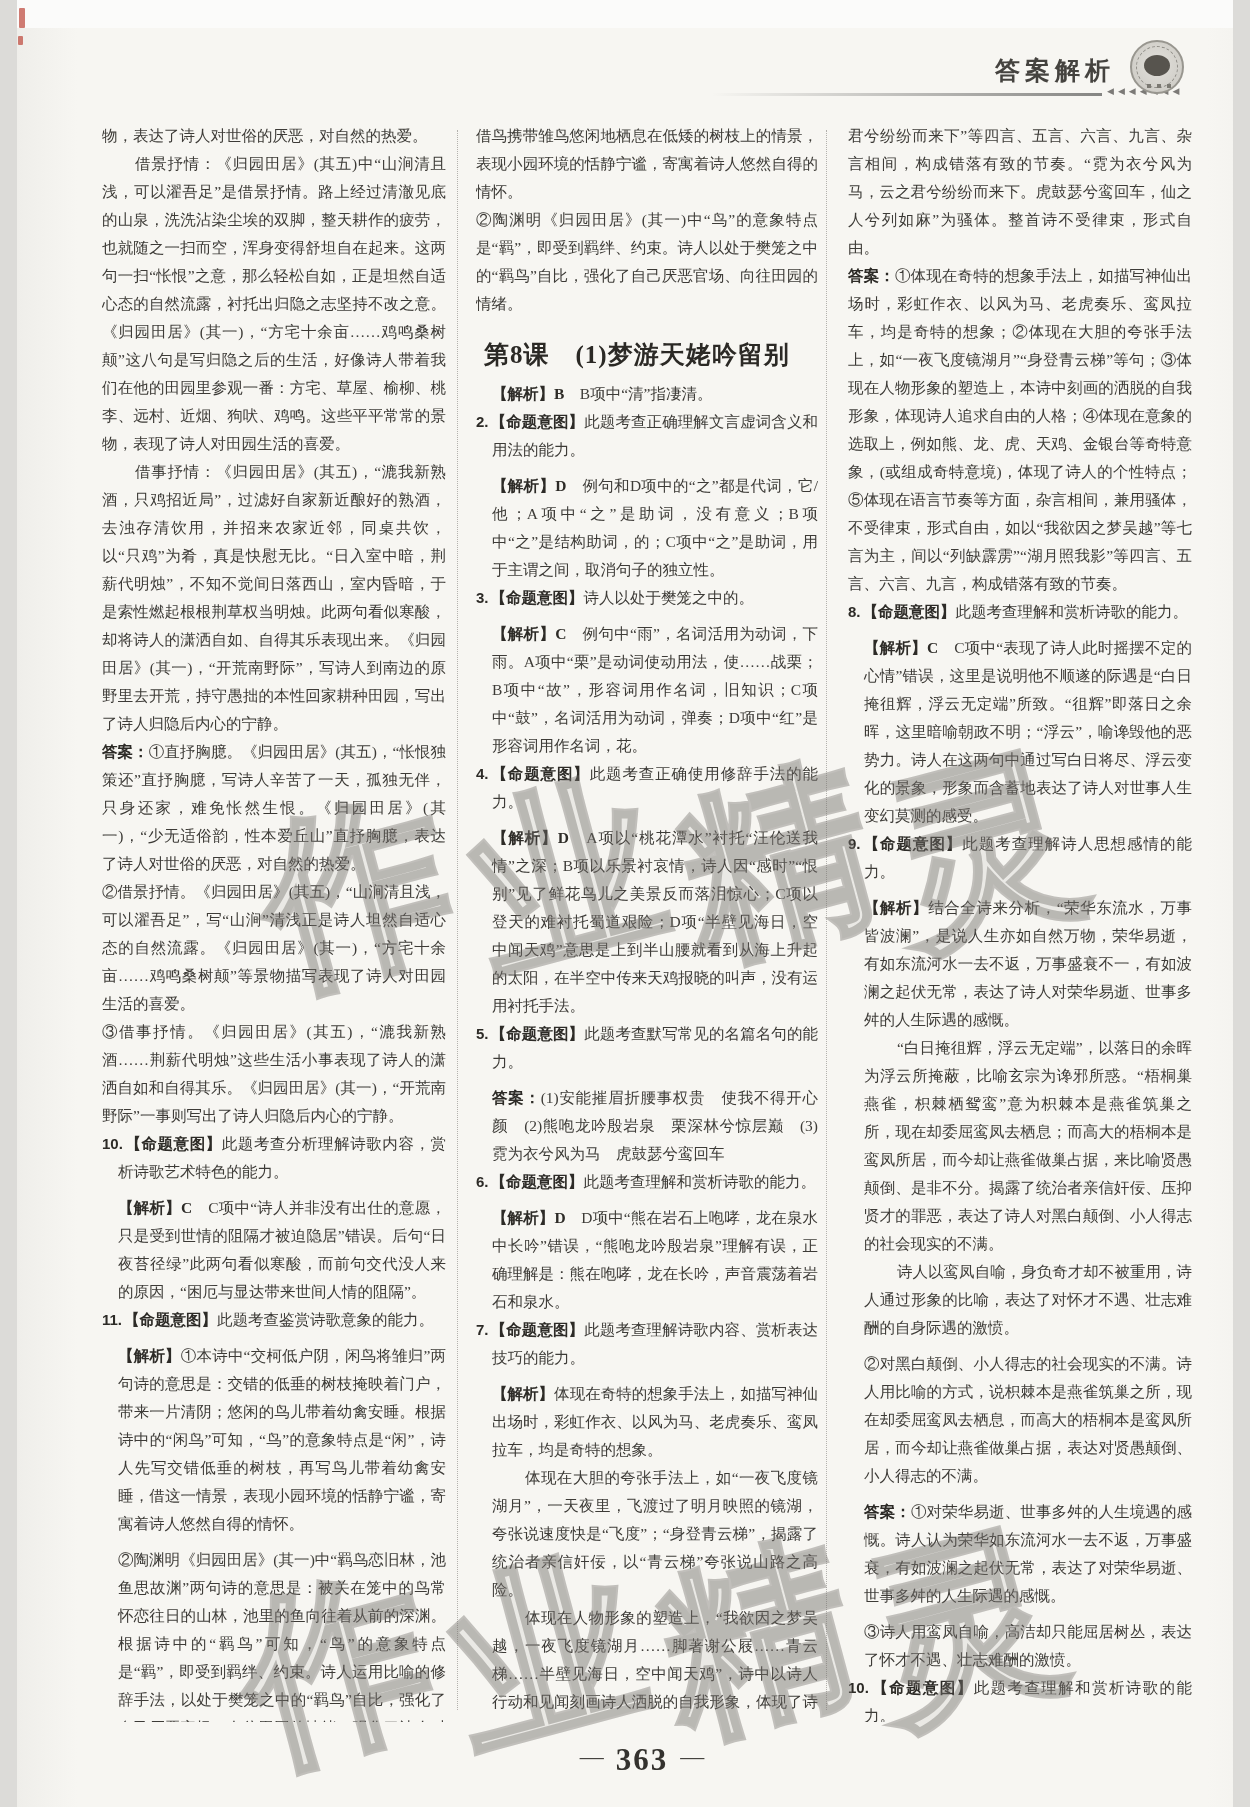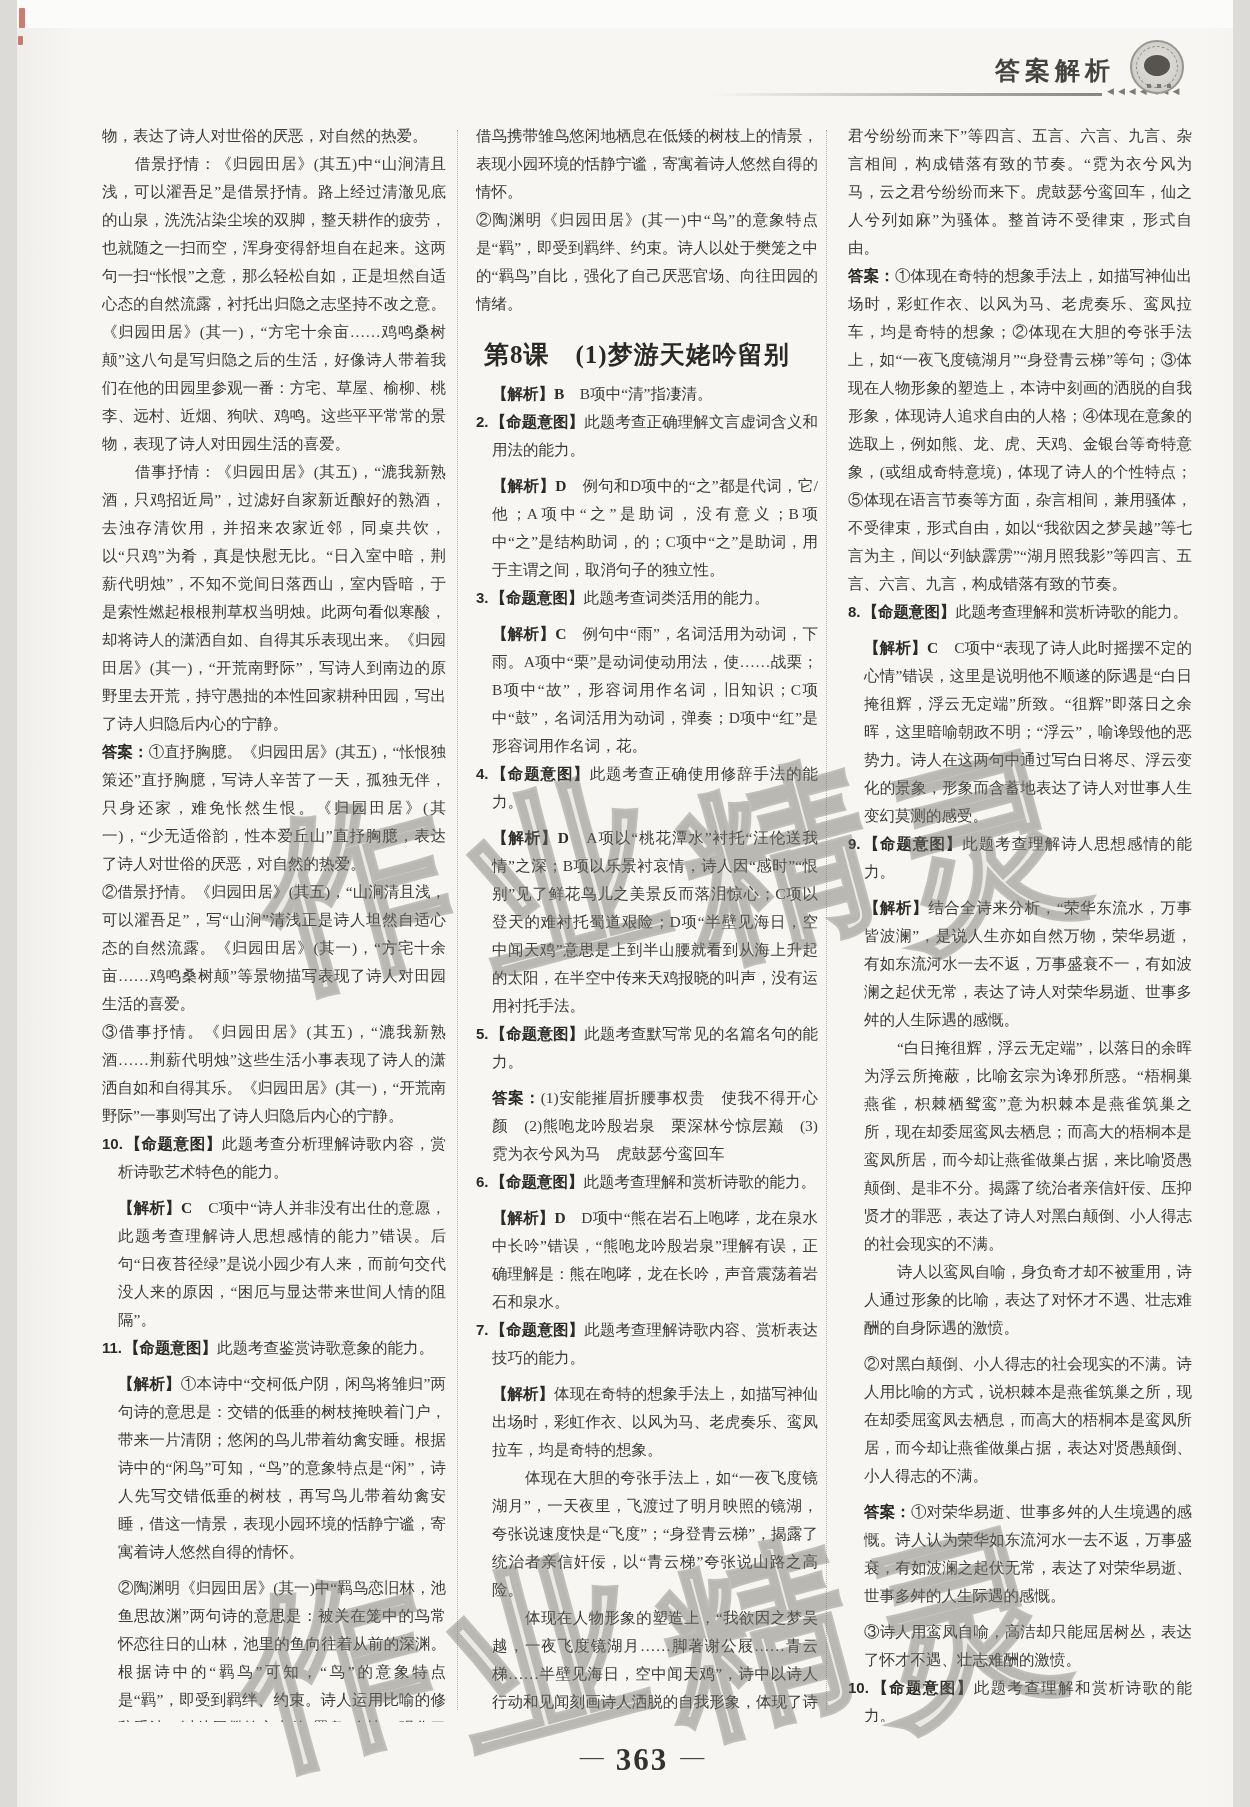--- a/index.html
+++ b/index.html
@@ -98,34 +98,34 @@
   </div>
 
   <div class="col" style="left:85px;">
       <p class="plain"><span>物，表达了诗人对世俗的厌恶，对自然的热爱。</span></p>
       <p class="indent"><span>借景抒情：《归园田居》(其五)中“山涧清且浅，可以濯吾足”是借景抒情。路上经过清澈见底的山泉，洗洗沾染尘埃的双脚，整天耕作的疲劳，也就随之一扫而空，浑身变得舒坦自在起来。这两句一扫“怅恨”之意，那么轻松自如，正是坦然自适心态的自然流露，衬托出归隐之志坚持不改之意。《归园田居》(其一)，“方宅十余亩……鸡鸣桑树颠”这八句是写归隐之后的生活，好像诗人带着我们在他的田园里参观一番：方宅、草屋、榆柳、桃李、远村、近烟、狗吠、鸡鸣。这些平平常常的景物，表现了诗人对田园生活的喜爱。</span></p>
       <p class="indent"><span>借事抒情：《归园田居》(其五)，“漉我新熟酒，只鸡招近局”，过滤好自家新近酿好的熟酒，去浊存清饮用，并招来农家近邻，同桌共饮，以“只鸡”为肴，真是快慰无比。“日入室中暗，荆薪代明烛”，不知不觉间日落西山，室内昏暗，于是索性燃起根根荆草权当明烛。此两句看似寒酸，却将诗人的潇洒自如、自得其乐表现出来。《归园田居》(其一)，“开荒南野际”，写诗人到南边的原野里去开荒，持守愚拙的本性回家耕种田园，写出了诗人归隐后内心的宁静。</span></p>
       <p class="plain"><b class="lead">答案：</b><span>①直抒胸臆。《归园田居》(其五)，“怅恨独策还”直抒胸臆，写诗人辛苦了一天，孤独无伴，只身还家，难免怅然生恨。《归园田居》(其一)，“少无适俗韵，性本爱丘山”直抒胸臆，表达了诗人对世俗的厌恶，对自然的热爱。</span></p>
       <p class="plain"><span>②借景抒情。《归园田居》(其五)，“山涧清且浅，可以濯吾足”，写“山涧”清浅正是诗人坦然自适心态的自然流露。《归园田居》(其一)，“方宅十余亩……鸡鸣桑树颠”等景物描写表现了诗人对田园生活的喜爱。</span></p>
       <p class="plain"><span>③借事抒情。《归园田居》(其五)，“漉我新熟酒……荆薪代明烛”这些生活小事表现了诗人的潇洒自如和自得其乐。《归园田居》(其一)，“开荒南野际”一事则写出了诗人归隐后内心的宁静。</span></p>
       <p class="item"><span class="num">10.</span><b class="lead">【命题意图】</b><span>此题考查分析理解诗歌内容，赏析诗歌艺术特色的能力。</span></p>
-      <p class="sub"><b class="lead">【解析】C</b><span>　C项中“诗人并非没有出仕的意愿，此题考查理解诗人思想感情的能力”错误。后句“日夜苔径绿”是说小园少有人来，而前句交代没人来的原因，“困厄与显达带来世间人情的阻隔”。</span></p>
+      <p class="sub"><b class="lead">【解析】C</b><span>　C项中“诗人并非没有出仕的意愿，只是受到世情的阻隔才被迫隐居”错误。后句“日夜苔径绿”此两句看似寒酸，而前句交代没人来的原因，“困厄与显达带来世间人情的阻隔”。</span></p>
       <p class="item"><span class="num">11.</span><b class="lead">【命题意图】</b><span>此题考查鉴赏诗歌意象的能力。</span></p>
       <p class="sub"><b class="lead">【解析】</b><span>①本诗中“交柯低户阴，闲鸟将雏归”两句诗的意思是：交错的低垂的树枝掩映着门户，带来一片清阴；悠闲的鸟儿带着幼禽安睡。根据诗中的“闲鸟”可知，“鸟”的意象特点是“闲”，诗人先写交错低垂的树枝，再写鸟儿带着幼禽安睡，借这一情景，表现小园环境的恬静宁谧，寄寓着诗人悠然自得的情怀。</span></p>
       <p class="sub"><span>②陶渊明《归园田居》(其一)中“羁鸟恋旧林，池鱼思故渊”两句诗的意思是：被关在笼中的鸟常怀恋往日的山林，池里的鱼向往着从前的深渊。根据诗中的“羁鸟”可知，“鸟”的意象特点是“羁”，即受到羁绊、约束。诗人运用比喻的修辞手法，以处于樊笼之中的“羁鸟”自比，强化了自己厌恶官场、向往田园的情绪，强化了诗人对解脱困扰、重返自然的向往、追求。</span></p>
     </div>
   <div class="divider" style="left:440px;"></div>
   <div class="col" style="left:459px;width:342px;">
       <p class="plain"><span>借鸟携带雏鸟悠闲地栖息在低矮的树枝上的情景，表现小园环境的恬静宁谧，寄寓着诗人悠然自得的情怀。</span></p>
       <p class="plain"><span>②陶渊明《归园田居》(其一)中“鸟”的意象特点是“羁”，即受到羁绊、约束。诗人以处于樊笼之中的“羁鸟”自比，强化了自己厌恶官场、向往田园的情绪。</span></p>
       <p class="heading"><span>第8课　(1)梦游天姥吟留别</span></p>
       <p class="sub"><b class="lead">【解析】B</b><span>　B项中“清”指凄清。</span></p>
       <p class="item"><span class="num">2.</span><b class="lead">【命题意图】</b><span>此题考查正确理解文言虚词含义和用法的能力。</span></p>
       <p class="sub"><b class="lead">【解析】D</b><span>　例句和D项中的“之”都是代词，它/他；A项中“之”是助词，没有意义；B项中“之”是结构助词，的；C项中“之”是助词，用于主谓之间，取消句子的独立性。</span></p>
-      <p class="item"><span class="num">3.</span><b class="lead">【命题意图】</b><span>此题考查词类活用的能力。</span></p>
+      <p class="item"><span class="num">3.</span><b class="lead">【命题意图】</b><span>诗人以处于樊笼之中的。</span></p>
       <p class="sub"><b class="lead">【解析】C</b><span>　例句中“雨”，名词活用为动词，下雨。A项中“栗”是动词使动用法，使……战栗；B项中“故”，形容词用作名词，旧知识；C项中“鼓”，名词活用为动词，弹奏；D项中“红”是形容词用作名词，花。</span></p>
       <p class="item"><span class="num">4.</span><b class="lead">【命题意图】</b><span>此题考查正确使用修辞手法的能力。</span></p>
       <p class="sub"><b class="lead">【解析】D</b><span>　A项以“桃花潭水”衬托“汪伦送我情”之深；B项以乐景衬哀情，诗人因“感时”“恨别”见了鲜花鸟儿之美景反而落泪惊心；C项以登天的难衬托蜀道艰险；D项“半壁见海日，空中闻天鸡”意思是上到半山腰就看到从海上升起的太阳，在半空中传来天鸡报晓的叫声，没有运用衬托手法。</span></p>
       <p class="item"><span class="num">5.</span><b class="lead">【命题意图】</b><span>此题考查默写常见的名篇名句的能力。</span></p>
       <p class="sub"><b class="lead">答案：</b><span>(1)安能摧眉折腰事权贵　使我不得开心颜　(2)熊咆龙吟殷岩泉　栗深林兮惊层巅　(3)霓为衣兮风为马　虎鼓瑟兮鸾回车</span></p>
       <p class="item"><span class="num">6.</span><b class="lead">【命题意图】</b><span>此题考查理解和赏析诗歌的能力。</span></p>
       <p class="sub"><b class="lead">【解析】D</b><span>　D项中“熊在岩石上咆哮，龙在泉水中长吟”错误，“熊咆龙吟殷岩泉”理解有误，正确理解是：熊在咆哮，龙在长吟，声音震荡着岩石和泉水。</span></p>
       <p class="item"><span class="num">7.</span><b class="lead">【命题意图】</b><span>此题考查理解诗歌内容、赏析表达技巧的能力。</span></p>
       <p class="sub"><b class="lead">【解析】</b><span>体现在奇特的想象手法上，如描写神仙出场时，彩虹作衣、以风为马、老虎奏乐、鸾凤拉车，均是奇特的想象。</span></p>
       <p class="subindent"><span>体现在大胆的夸张手法上，如“一夜飞度镜湖月”，一天夜里，飞渡过了明月映照的镜湖，夸张说速度快是“飞度”；“身登青云梯”，揭露了统治者亲信奸佞，以“青云梯”夸张说山路之高险。</span></p>

